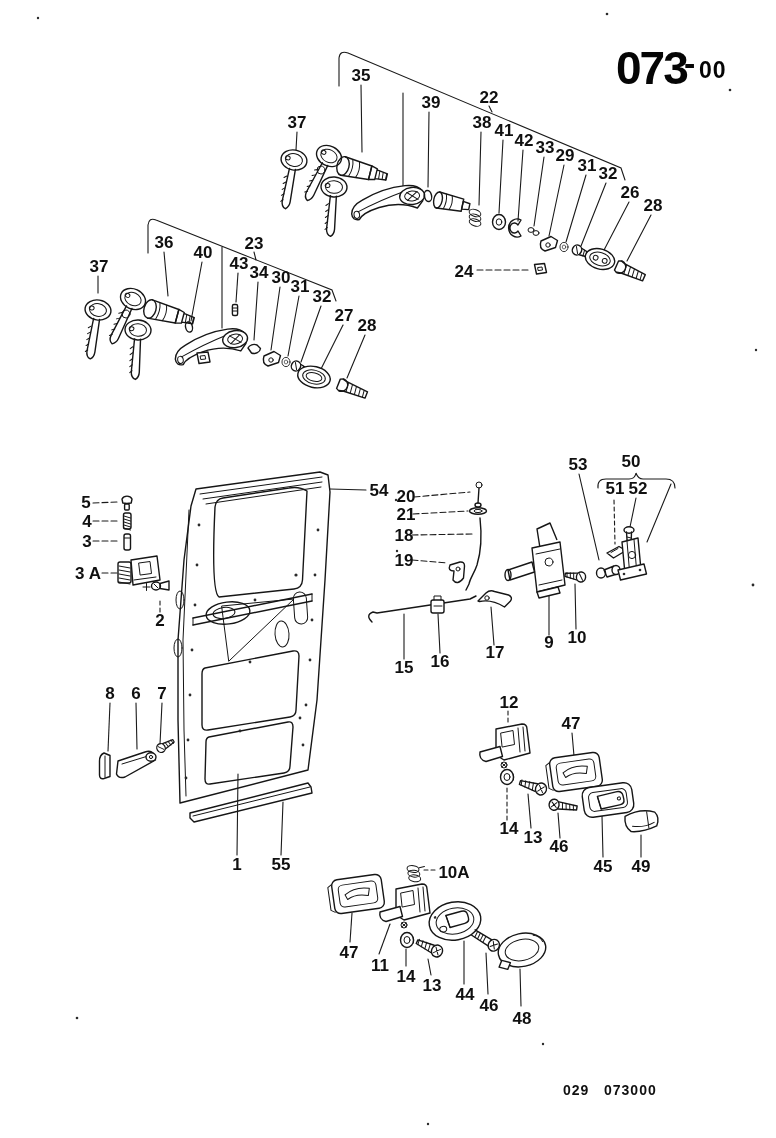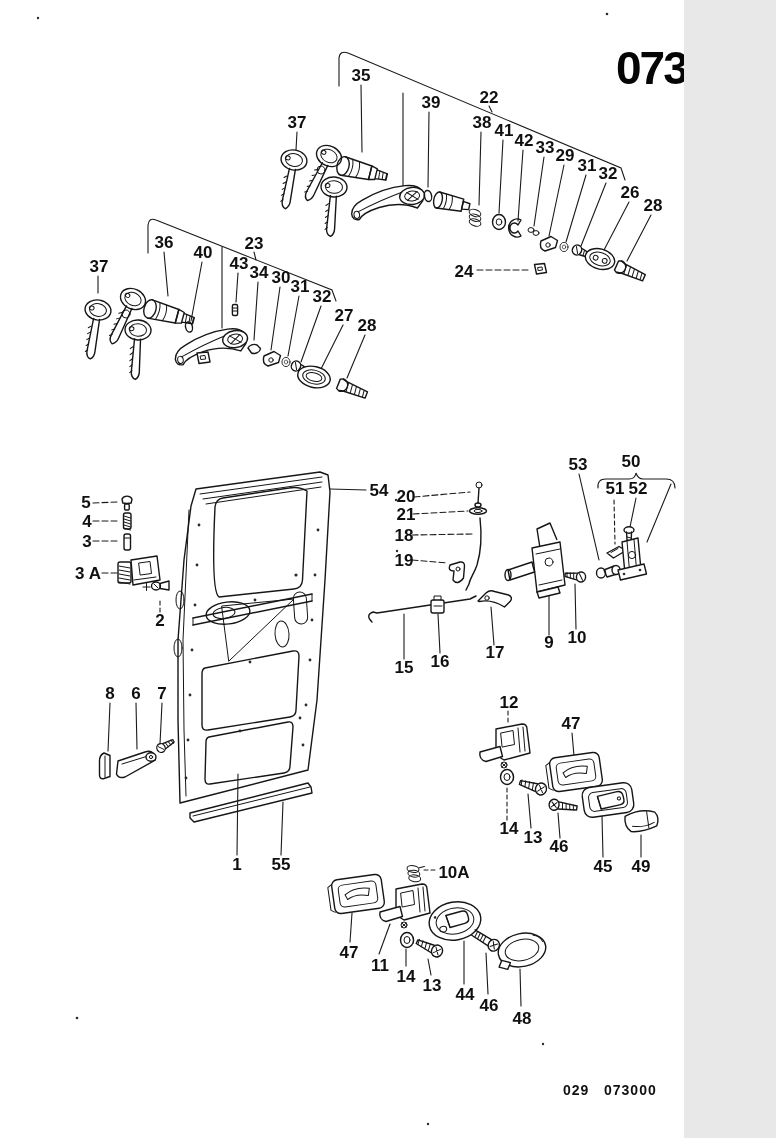--- a/index.html
+++ b/index.html
@@ -1,16 +1,16 @@
 <!DOCTYPE html>
 <html><head>
 <meta charset="utf-8">
 <style>
   html,body{margin:0;padding:0;background:#e8e8e8;}
-  .page{position:relative;width:684px;height:1138px;background:#ffffff;overflow:hidden;
+  .page{position:relative;width:776px;height:1138px;background:#ffffff;overflow:hidden;
         font-family:"Liberation Sans",sans-serif;}
   svg{position:absolute;left:0;top:0;}
   .ink{fill:none;stroke:#161616;stroke-width:1.4;stroke-linecap:round;stroke-linejoin:round;}
   .thin{fill:none;stroke:#161616;stroke-width:1;stroke-linecap:round;stroke-linejoin:round;}
   .lead{fill:none;stroke:#1a1a1a;stroke-width:1.1;stroke-linecap:round;}
   .dash{fill:none;stroke:#1a1a1a;stroke-width:1.1;stroke-dasharray:6 3;stroke-linecap:round;}
   .dash2{fill:none;stroke:#1a1a1a;stroke-width:1.1;stroke-dasharray:4 3;stroke-linecap:round;}
   .wfill{fill:#ffffff;stroke:#161616;stroke-width:1.4;stroke-linejoin:round;}
   .co{font:700 17px "Liberation Sans",sans-serif;fill:#101010;}
   .title{font:700 46px "Liberation Sans",sans-serif;fill:#050505;letter-spacing:-2px;}

